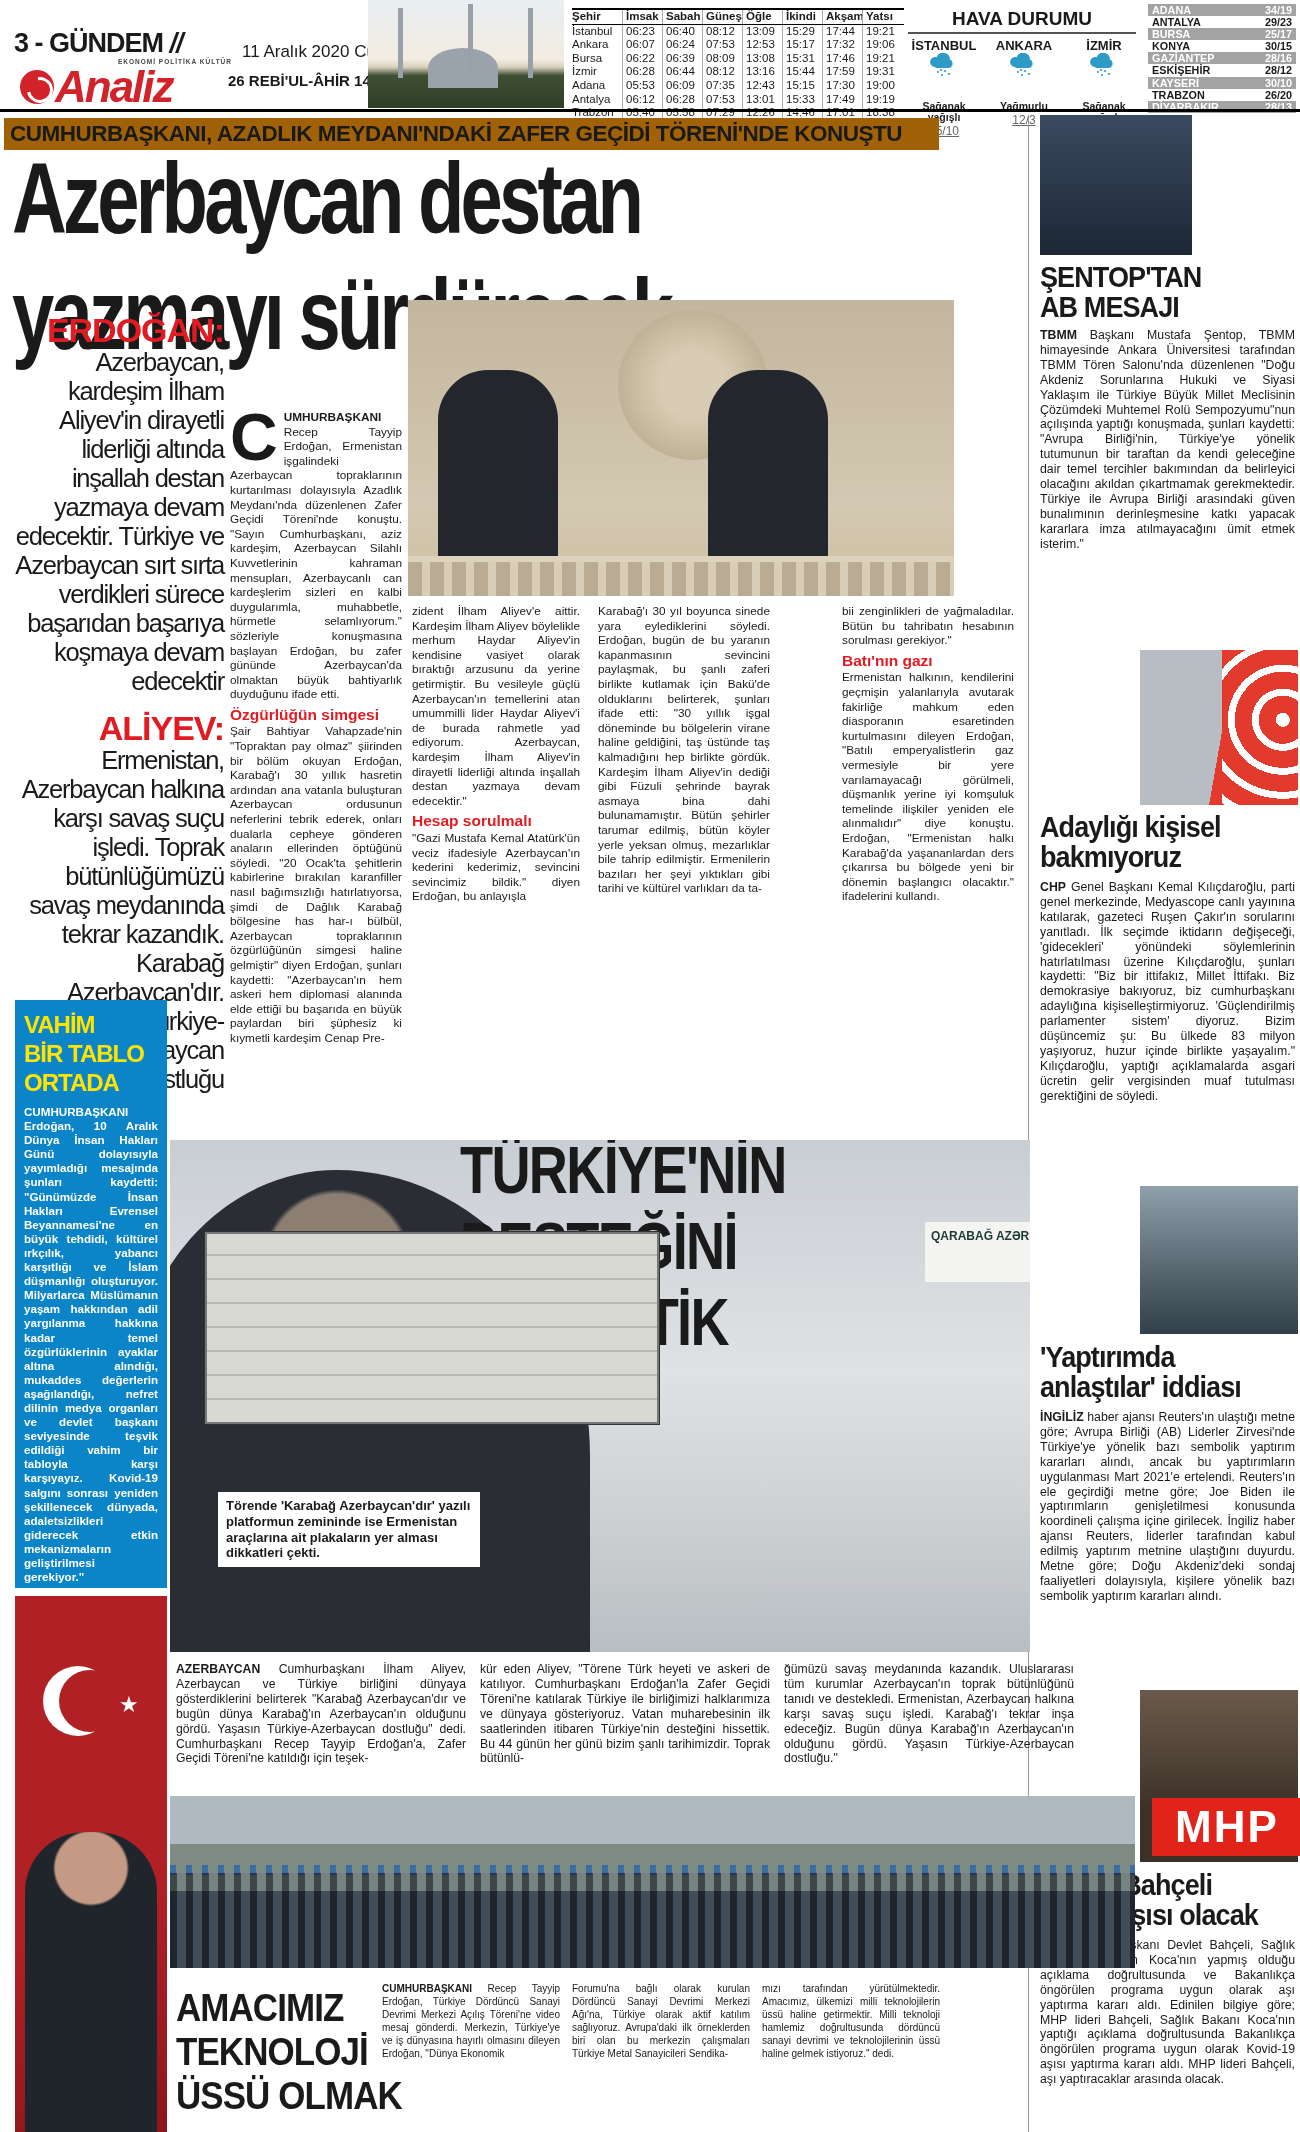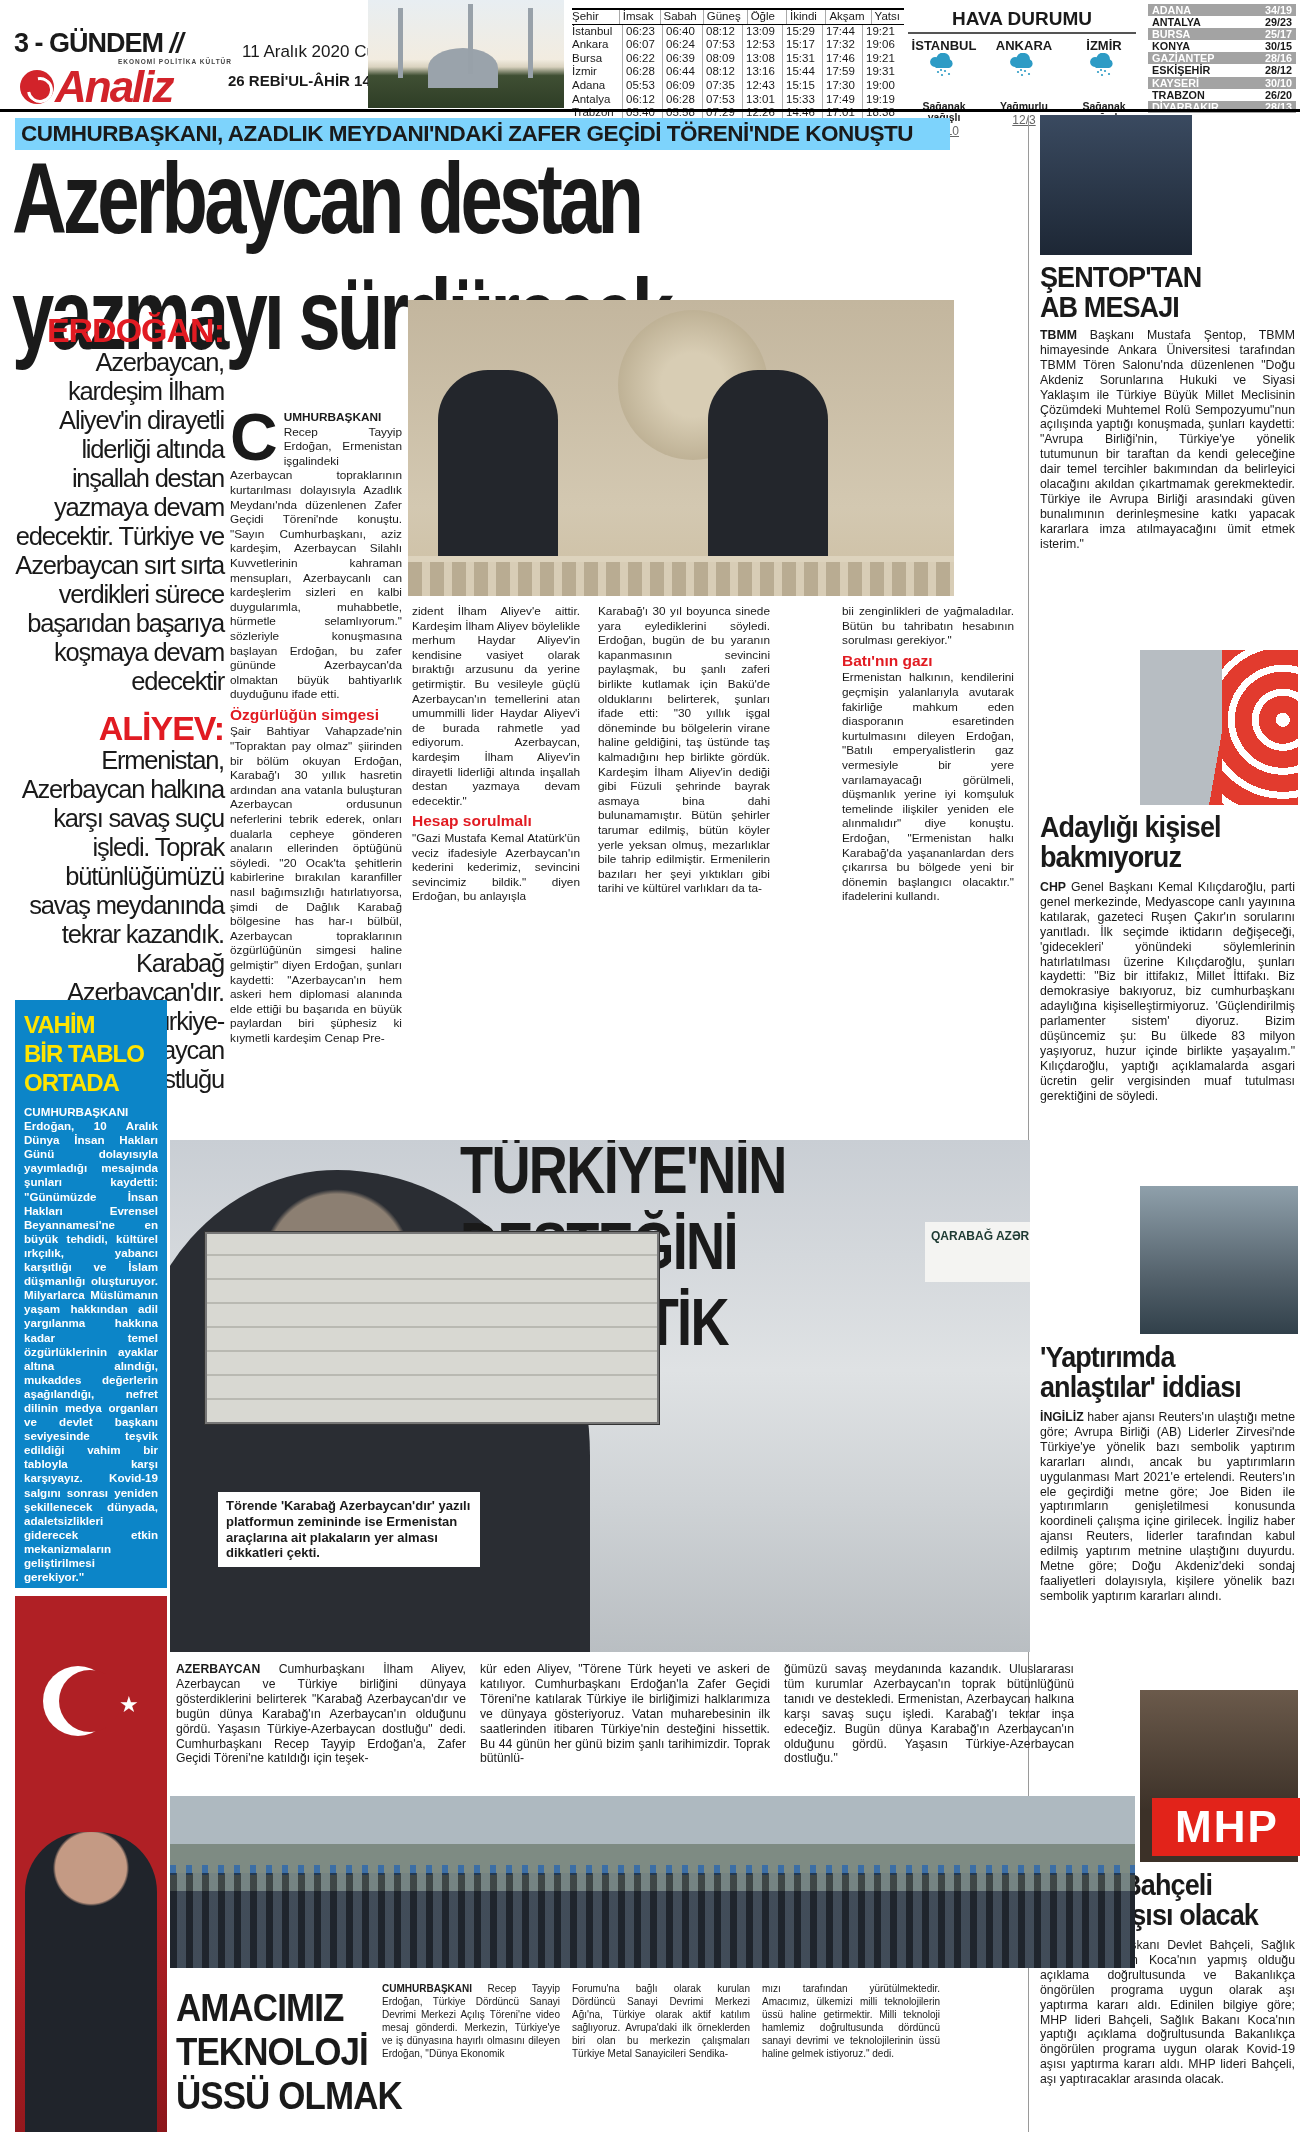--- a/index.html
+++ b/index.html
@@ -19,33 +19,33 @@
   .date2{left:228px;top:72px;font-size:15px;font-weight:bold;}
   .mosque{left:368px;top:0;width:196px;height:108px;background:linear-gradient(#e8eef2 0%,#f2ece0 55%,#d9d2bf 62%,#3f4f33 70%,#2e3d26 100%);overflow:hidden;}
   .dome{position:absolute;left:60px;top:48px;width:70px;height:40px;border-radius:50% 50% 0 0;background:#9aa3ab;}
   .minaret{position:absolute;width:5px;background:#98a1a9;top:8px;height:70px;}
   
   .ptable{left:572px;top:8px;width:332px;font-size:11.5px;}
   .prow{display:flex;line-height:13.6px;}
   .prow span{display:block;text-align:left;border-left:1px solid #aaa;padding-left:3px;}
   .prow span:first-child{border-left:none;width:50px;padding-left:0;}
   .prow span + span{width:36px;}
-  .phead{font-weight:normal;border-top:2px solid #000;border-bottom:1px solid #000;gap:6px;}
+  .phead{font-weight:bold;border-top:2px solid #000;border-bottom:1px solid #000;}
   
   .weather{left:908px;top:4px;width:388px;height:104px;}
   .w-title{position:absolute;left:0;top:4px;width:228px;text-align:center;font-size:19px;font-weight:bold;border-bottom:2px solid #555;padding-bottom:2px;}
   .w-card{position:absolute;top:34px;width:72px;text-align:center;}
   .w-city{font-size:13px;font-weight:bold;}
   .w-cond{font-size:10.5px;font-weight:bold;line-height:11px;margin-top:18px;text-align:center;}
   .w-temp{font-size:12px;color:#666;text-decoration:underline;margin-top:1px;}
   .w-list{position:absolute;left:240px;top:0;width:148px;font-size:10.8px;font-weight:bold;}
   .w-lrow{display:flex;justify-content:space-between;line-height:12.1px;padding:0 4px;}
   .w-hl{background:#a3a3a3;color:#fff;}
   
-  .kicker{left:15px;top:118px;width:935px;background:#7dd3fc;font-size:22.5px;font-weight:bold;letter-spacing:-0.5px;padding:3px 6px;}
+  .kicker{left:4px;top:118px;width:935px;background:#a16207;font-size:22.5px;font-weight:bold;letter-spacing:-0.5px;padding:3px 6px;}
   .megahead{left:12px;top:142px;font-weight:bold;font-size:100px;line-height:112px;letter-spacing:-5px;white-space:nowrap;transform:scaleX(.76);transform-origin:0 0;}
   .vrule{left:1028px;top:115px;width:1px;height:2017px;background:#9a9a9a;}
   
   .qcol{left:12px;top:312px;width:212px;text-align:right;}
   .qname{color:#e11b22;font-weight:bold;font-size:34px;letter-spacing:-1px;line-height:36px;}
   .qtext{font-weight:normal;font-size:25.5px;line-height:29px;letter-spacing:-1.2px;margin-bottom:14px;}
   
   .bodycol{font-size:11.8px;line-height:14.6px;}
   .dropcap{float:left;font-size:66px;line-height:54px;font-weight:bold;padding-right:6px;}
   .leadword{font-weight:bold;}

